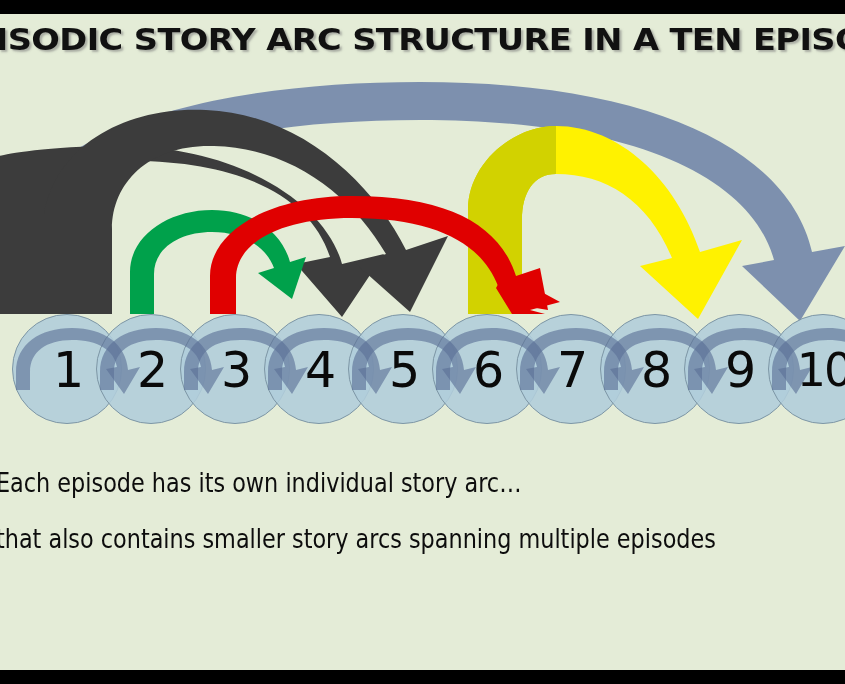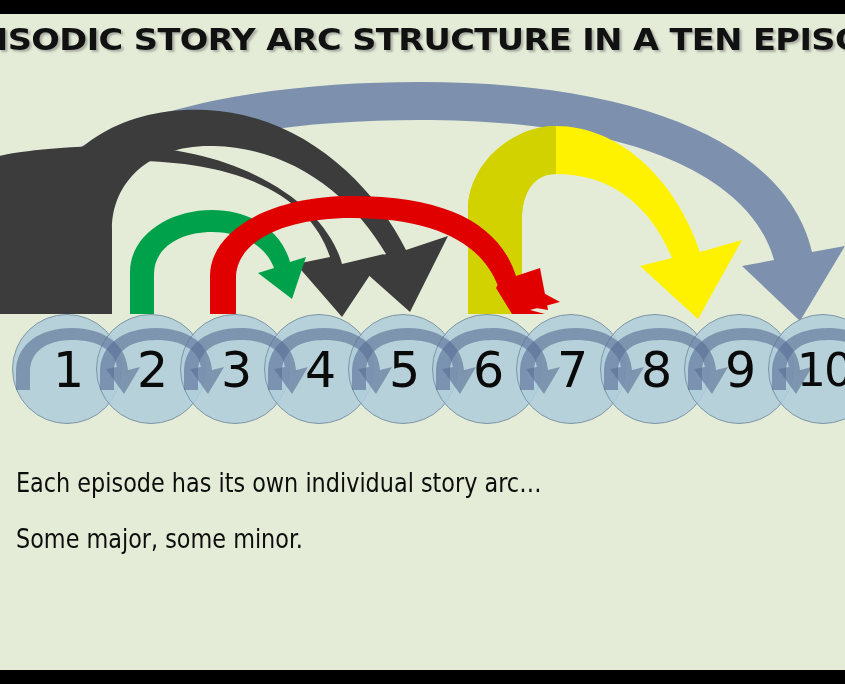--- a/index.html
+++ b/index.html
@@ -96,21 +96,20 @@
     z-index: 3;
     pointer-events: none;
   }
 
   
   #captions {
     position: absolute;
     top: 440px;
     left: 0;
     width: 718px;
-    padding-left: 20px;
   }
   .caption {
     font-family: "DejaVu Sans Condensed", "DejaVu Sans", "Liberation Sans", sans-serif;
     font-size: 27px;
     color: #0d0d0d;
     white-space: nowrap;
     line-height: 1;
     margin-left: -4px;
     transform: scaleX(0.92);
     transform-origin: left center;
@@ -294,17 +293,17 @@
         <path d="M 10 76 L 10 58 C 10 30, 34 14, 66 14 C 98 14, 120 30, 122 56 L 134 53 L 118 80 L 100 55 L 111 53 C 108 36, 92 26, 66 26 C 40 26, 24 38, 24 58 L 24 76 Z"></path>
       </g>
     </g>
   </svg>
 
   <div id="captions">
     <div class="cap-row">
       <div class="caption">Each episode has its own individual story arc…</div>
     </div>
     <div class="cap-row">
-      <div class="caption">Some major, some minor.</div>
+      <div class="caption">that also contains smaller story arcs spanning multiple episodes</div>
     </div>
   </div>
 
 </div>
 
 </body></html>

